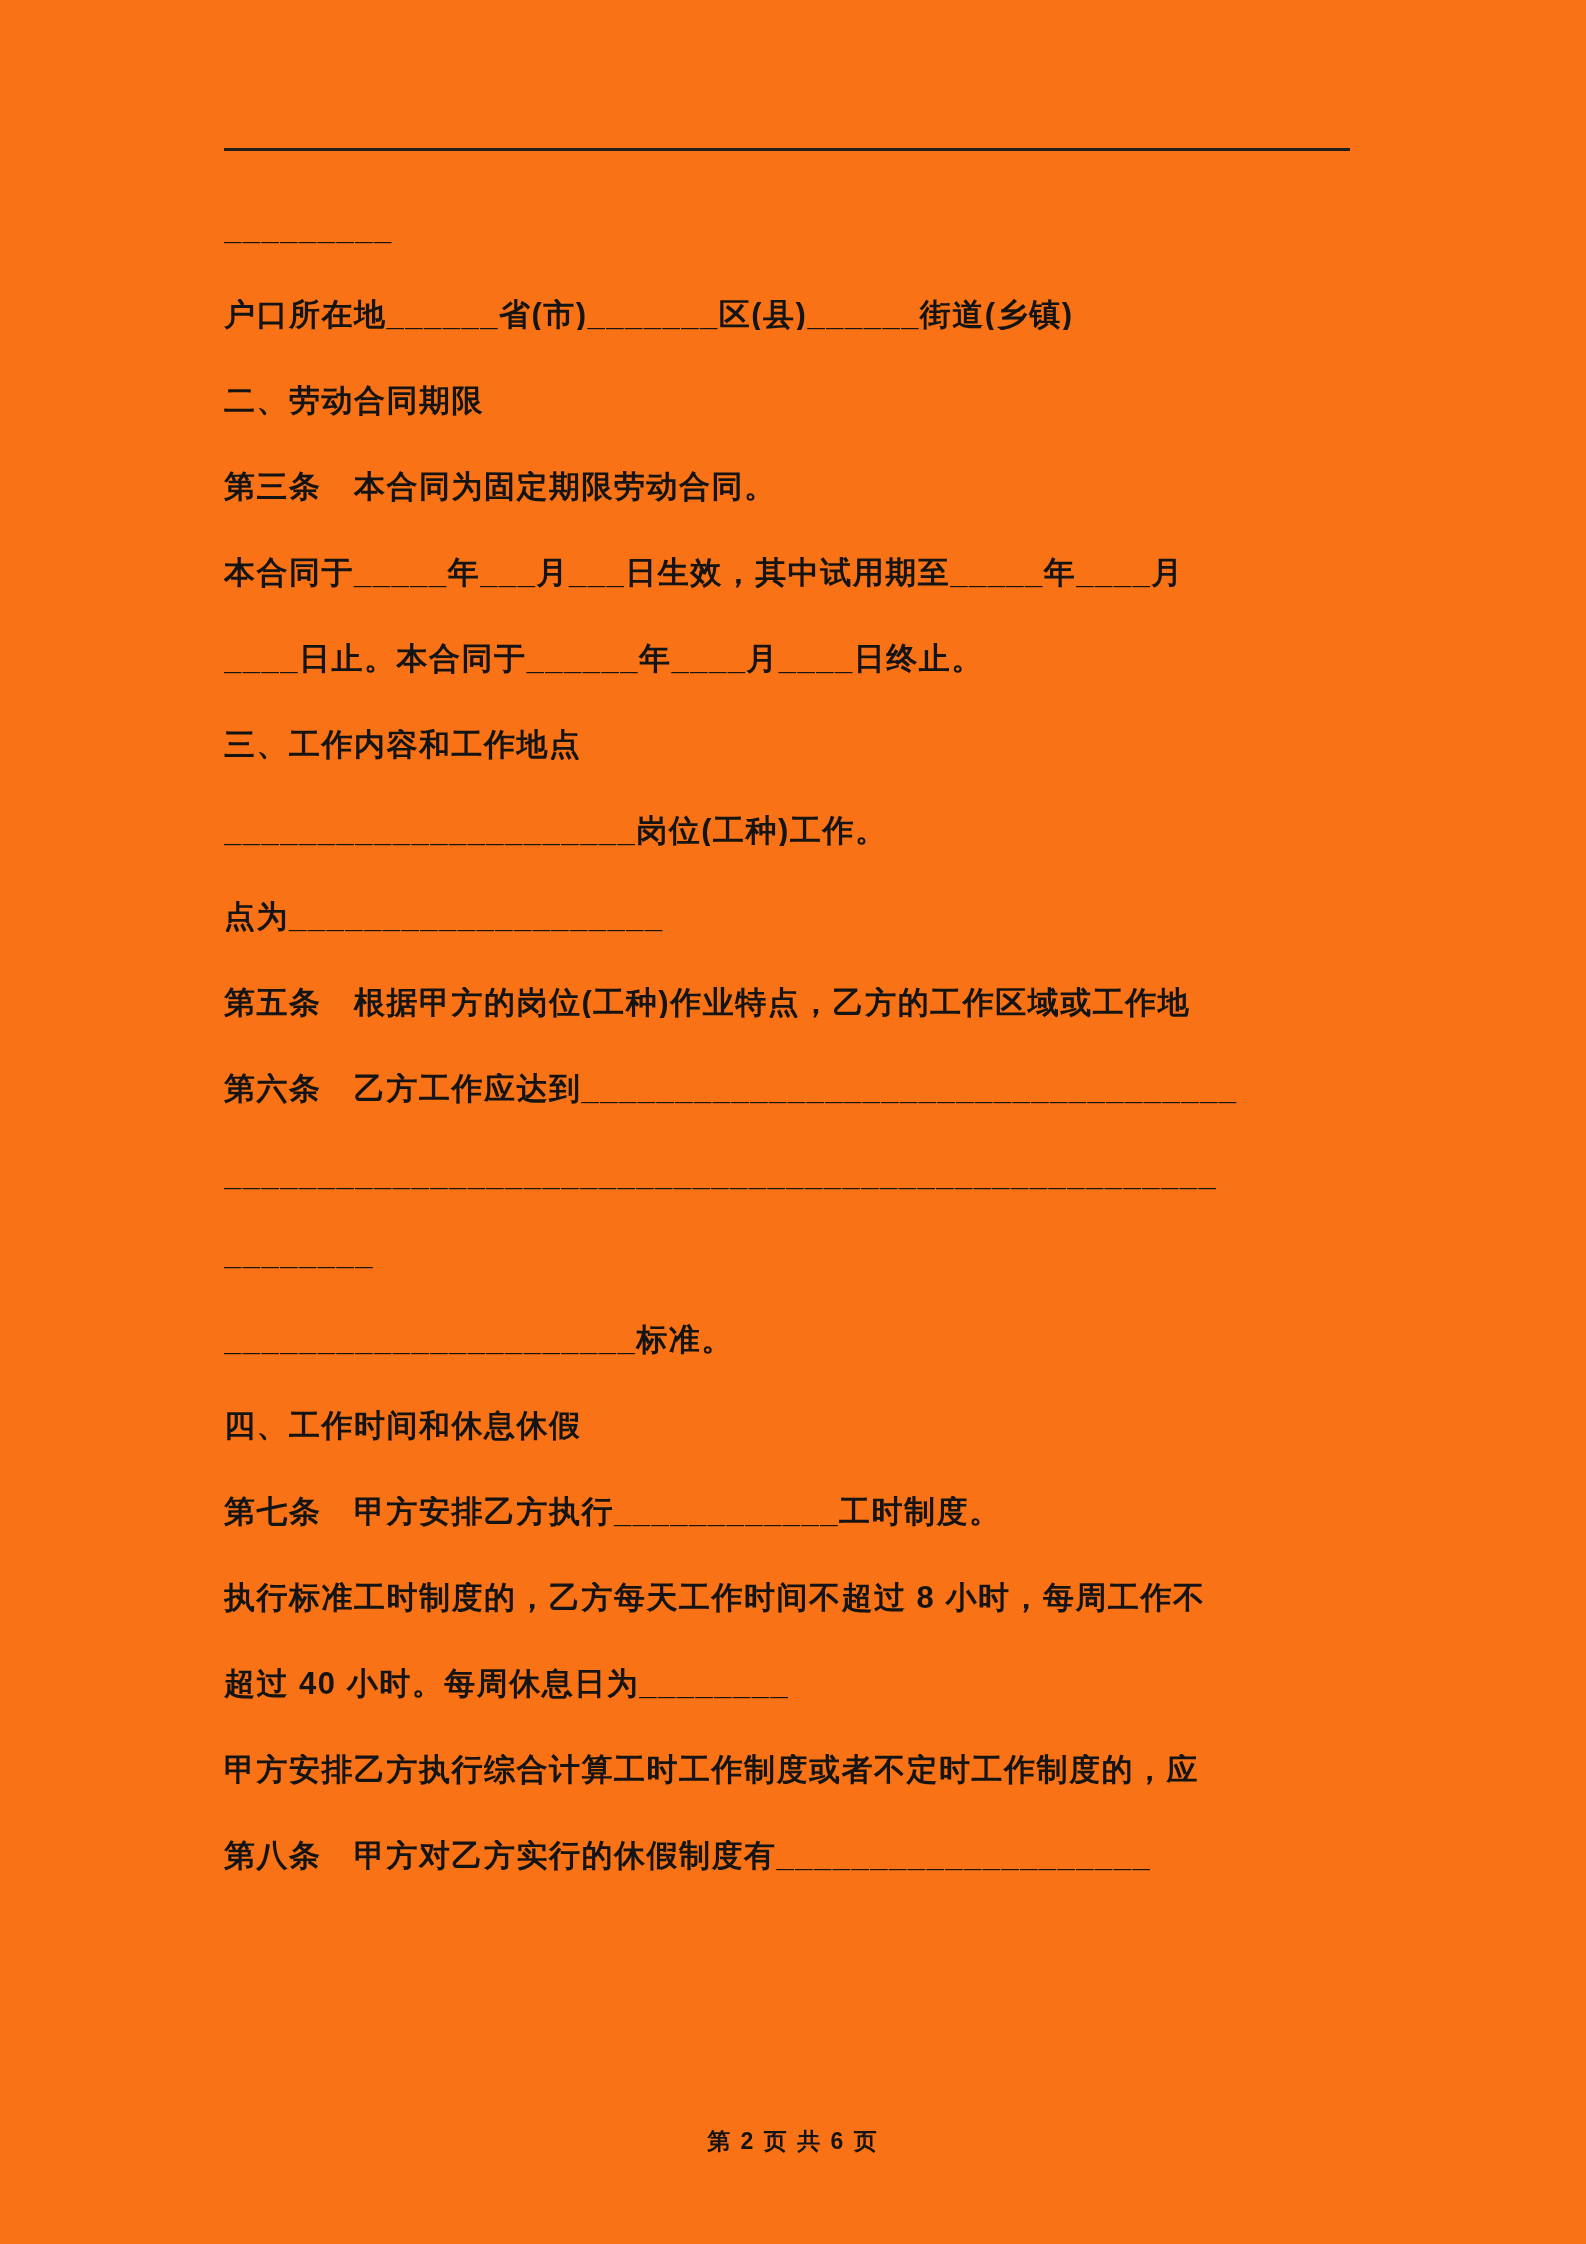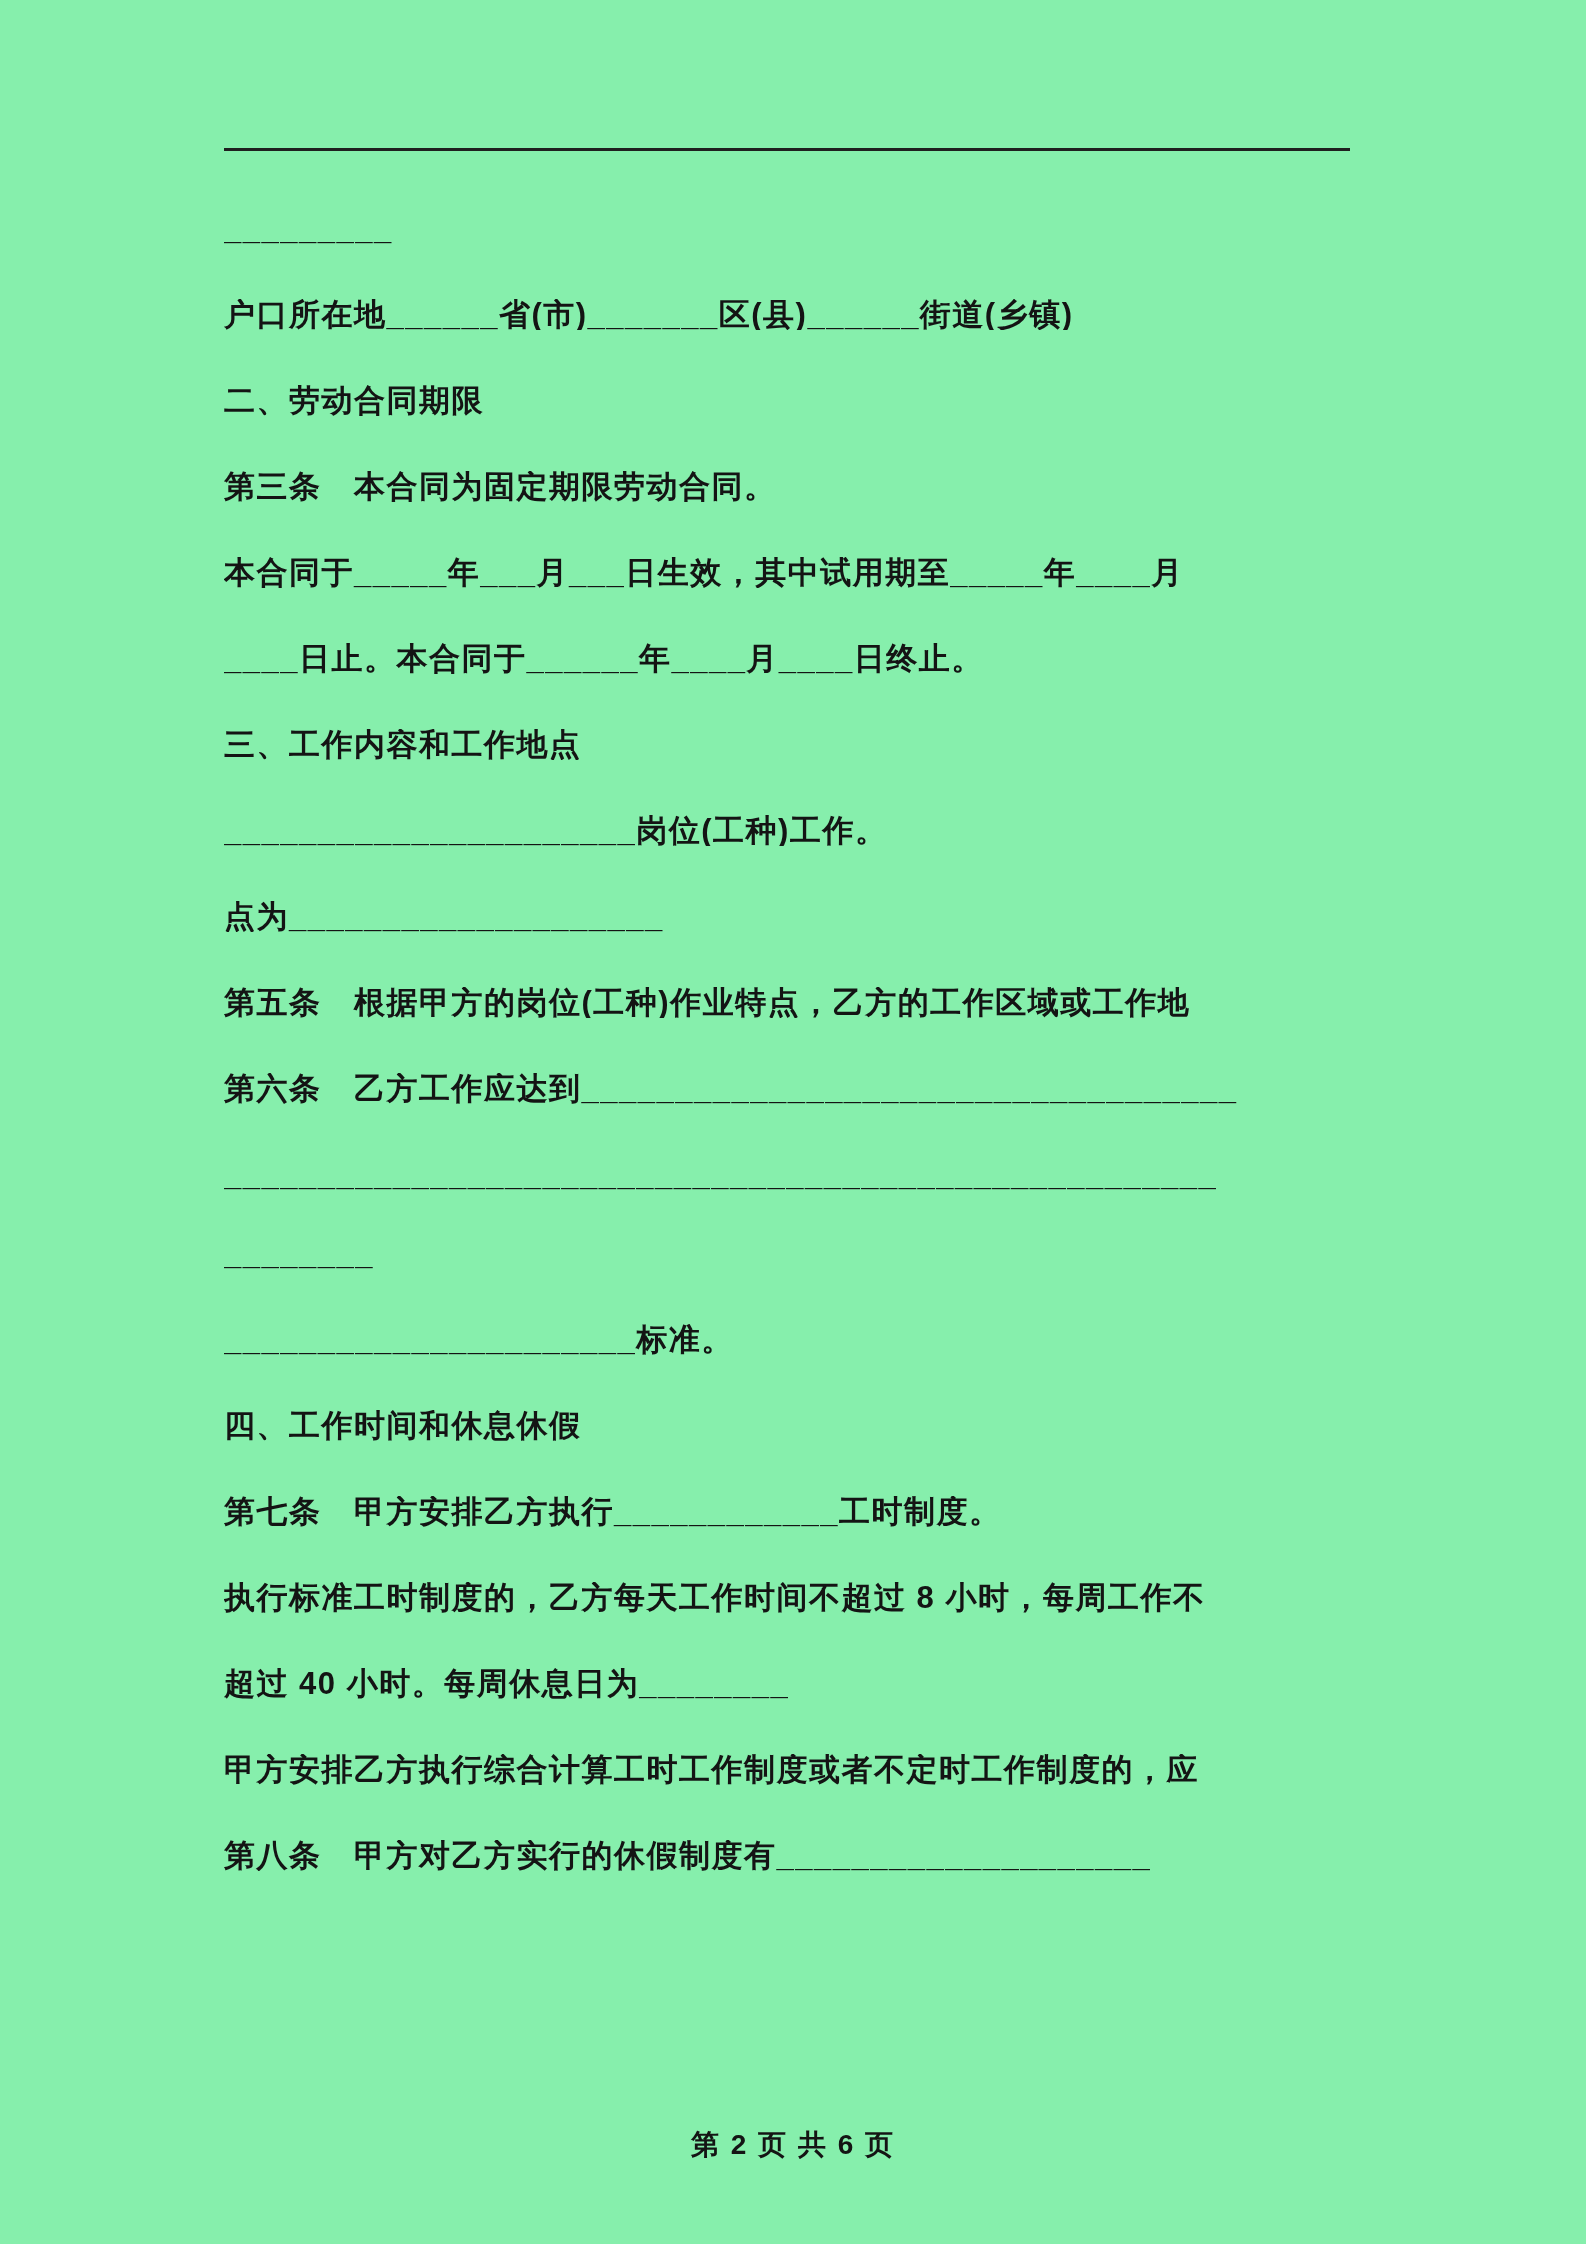--- a/index.html
+++ b/index.html
@@ -4,21 +4,21 @@
 <style>
   html, body {
     margin: 0;
     padding: 0;
     background: #ffffff;
   }
   .page {
     position: relative;
     width: 1586px;
     height: 2244px;
-    background: #86efac;
+    background: #f97316;
     font-family: "Liberation Sans", sans-serif;
     color: #141414;
     font-weight: 700;
     overflow: hidden;
   }
   .content {
     position: absolute;
     left: 224px;
     top: 148px;
     width: 1126px;
@@ -39,21 +39,21 @@
   }
   p.line.gap-lg {
     margin-bottom: 48px;
   }
   .footer {
     position: absolute;
     left: 0;
     top: 2126px;
     width: 100%;
     text-align: center;
-    font-size: 28px;
+    font-size: 23px;
     font-weight: 700;
     letter-spacing: 2px;
     color: #141414;
   }
 </style>
 </head>
 <body>
 
 <div class="page">
   <div class="content">

